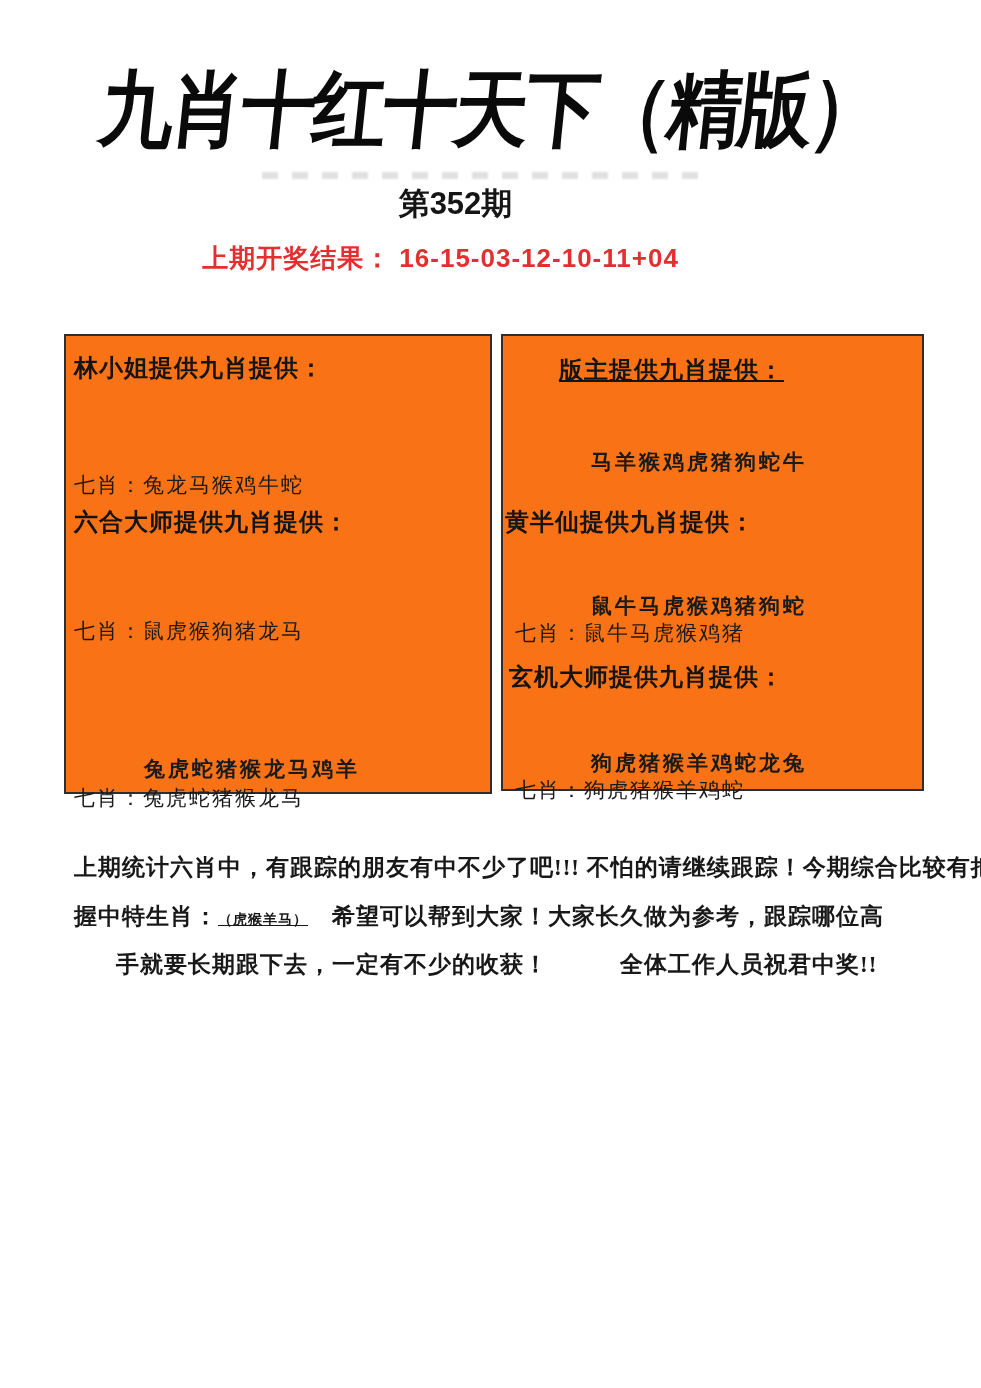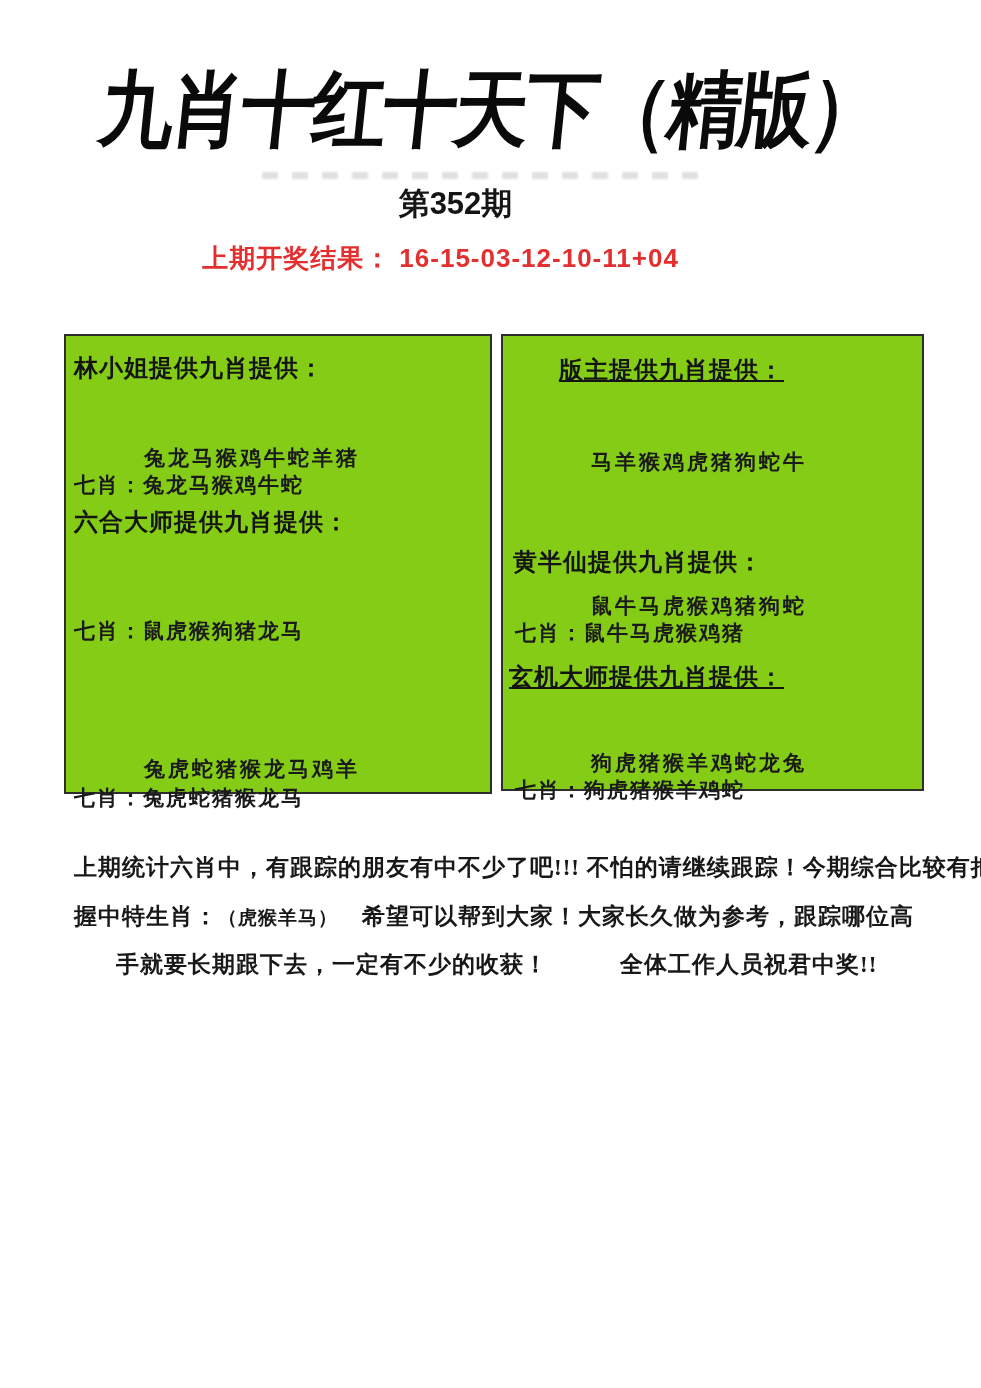--- a/index.html
+++ b/index.html
@@ -38,72 +38,71 @@
     text-align:center;
     font-family:"Liberation Sans","DejaVu Sans",sans-serif;
     font-size:26px;font-weight:bold;
     color:#e32f2f;
     letter-spacing:1px;
   }
   
   .box{
     position:absolute;
     border:2px solid #2e2e2e;
-    background:#84cc16;
+    background:#f97316;
   }
   .box.left{left:64px;top:334px;width:424px;height:456px;}
   .box.right{left:501px;top:334px;width:419px;height:453px;}
   .sec-header{
     position:absolute;left:8px;
     font-size:24px;font-weight:600;letter-spacing:1px;
     color:#141414;white-space:nowrap;
   }
   .nine{
     position:absolute;
     font-size:21px;font-weight:bold;letter-spacing:3px;
     color:#1a1a1a;white-space:nowrap;
   }
   .seven{
     position:absolute;
-    font-size:21px;font-weight:bold;letter-spacing:2px;
+    font-size:21px;font-weight:normal;letter-spacing:2px;
     color:#1a1a1a;white-space:nowrap;
   }
   
   .h-l0{top:16px;}  .n-l0{top:108px;left:78px;} .s-l0{top:135px;left:8px;}
   .h-l1{top:170px;} .n-l1{top:255px;left:78px;} .s-l1{top:281px;left:8px;}
   .h-l2{top:325px;} .n-l2{top:419px;left:78px;} .s-l2{top:448px;left:8px;}
   
   .h-r0{top:18px;left:56px;text-decoration:underline;} .n-r0{top:112px;left:88px;} .s-r0{top:139px;left:12px;}
-  .h-r1{top:170px;left:10px;margin-top:40px;} .n-r1{top:256px;left:88px;} .s-r1{top:283px;left:12px;}
-  .h-r2{top:325px;left:6px;text-decoration:underline;} .n-r2{top:413px;left:88px;} .s-r2{top:440px;left:12px;}
+  .h-r1{top:170px;left:2px;} .n-r1{top:256px;left:88px;} .s-r1{top:283px;left:12px;}
+  .h-r2{top:325px;left:6px;} .n-r2{top:413px;left:88px;} .s-r2{top:440px;left:12px;}
   
   .footer-line{
     position:absolute;
     font-size:23px;font-weight:600;letter-spacing:1px;
     color:#181818;white-space:nowrap;
   }
   .f1{top:852px;left:74px;}
   .f2{top:901px;left:74px;}
   .f3{top:949px;left:116px;}
-  .f2 .special{font-size:19px;font-weight:bold;}
+  .f2 .special{font-size:14px;font-weight:bold;text-decoration:underline;}
 </style>
 </head>
 <body>
 
 <div class="page">
 
   <div class="masthead">九肖十红十天下（精版）</div>
   <div class="mast-smudge"></div>
 
   <div class="issue">第352期</div>
   <div class="result">上期开奖结果： 16-15-03-12-10-11+04</div>
 
   <div class="box left">
     <div class="sec-header h-l0">林小姐提供九肖提供：</div>
-    <div class="nine n-l0">兔龙马猴鸡牛蛇羊猪</div>
     <div class="seven s-l0">七肖：兔龙马猴鸡牛蛇</div>
 
     <div class="sec-header h-l1">六合大师提供九肖提供：</div>
     <div class="seven s-l1">七肖：鼠虎猴狗猪龙马</div>
 
     <div class="nine n-l2">兔虎蛇猪猴龙马鸡羊</div>
     <div class="seven s-l2">七肖：兔虎蛇猪猴龙马</div>
   </div>
 
   <div class="box right">

